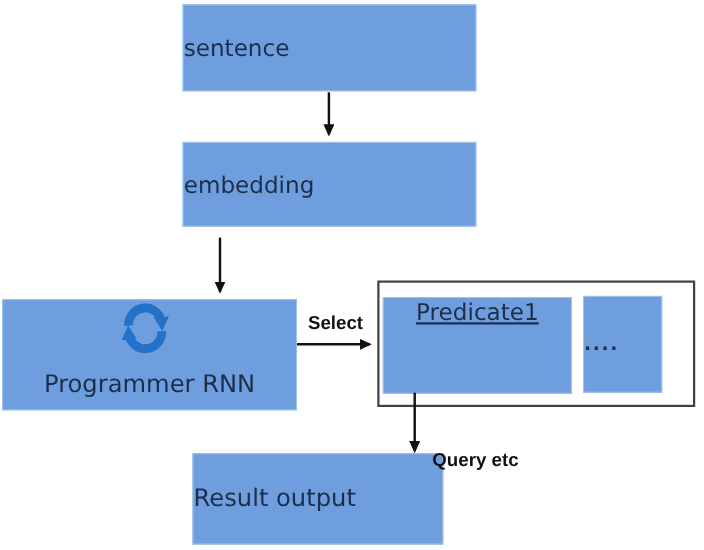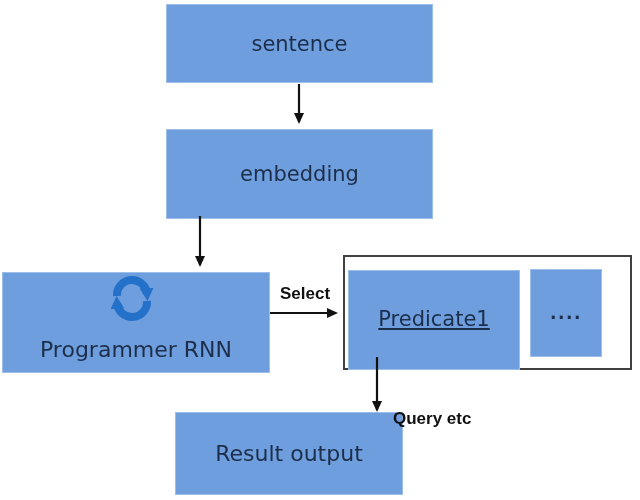--- a/index.html
+++ b/index.html
@@ -11,30 +11,29 @@
     font-family: "DejaVu Sans", sans-serif;
     overflow: hidden;
   }
   .node {
     position: absolute;
     background: #6e9edd;
     border: 1px solid #9bbfe8;
     box-sizing: border-box;
     display: flex;
     align-items: center;
-    justify-content: center;
     color: #1c2e4a;
     text-align: center;
   }
   #n-sentence   { left: 166px; top: 4px;   width: 267px; height: 79px; font-size: 21px; }
-  #n-embedding  { left: 166px; top: 129px; width: 267px; height: 90px; font-size: 21px; }
+  #n-embedding  { left: 166px; top: 129px; width: 267px; height: 77px; font-size: 21px; }
   #n-programmer { left: 2px;   top: 272px; width: 268px; height: 101px; font-size: 22px; }
   #n-programmer .node-label { position: absolute; left: 0; right: 0; bottom: 10px; }
   #n-programmer .sync-icon  { position: absolute; top: 0px; left: 50%; transform: translateX(-58%); width: 50px; height: 50px; }
-  #n-predicate  { left: 348px; top: 270px; width: 172px; height: 100px; font-size: 21px; line-height: 1.3; }
+  #n-predicate  { left: 348px; top: 270px; width: 172px; height: 88px; font-size: 21px; line-height: 1.3; flex-direction: column; }
   #n-predicate .underlined { text-decoration: underline; }
   #n-dots       { left: 530px; top: 269px; width: 72px; height: 88px; font-size: 17px; font-weight: bold; letter-spacing: 1.5px; }
   #n-result     { left: 175px; top: 412px; width: 228px; height: 83px; font-size: 22px; }
   .container-box {
     position: absolute;
     left: 343px; top: 255px; width: 289px; height: 115px;
     border: 2px solid #404040;
     box-sizing: border-box;
     background: transparent;
   }

